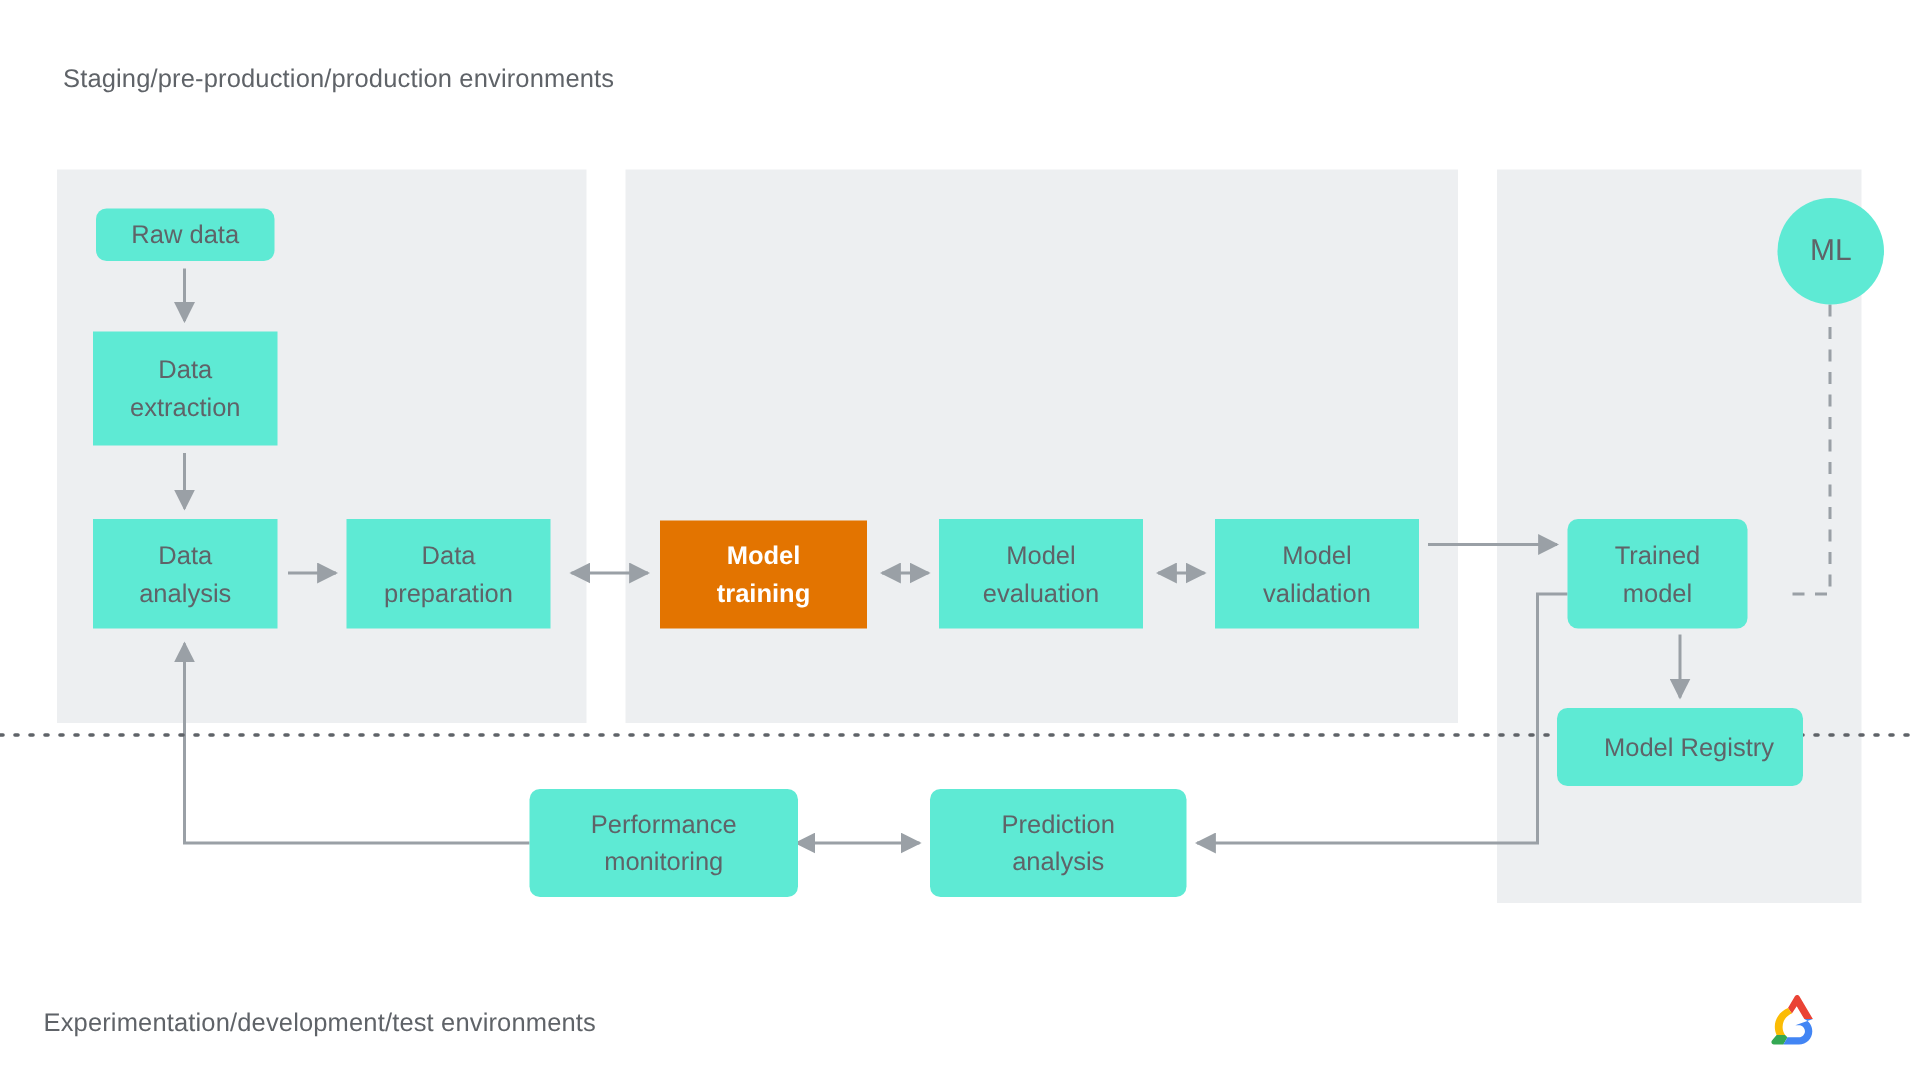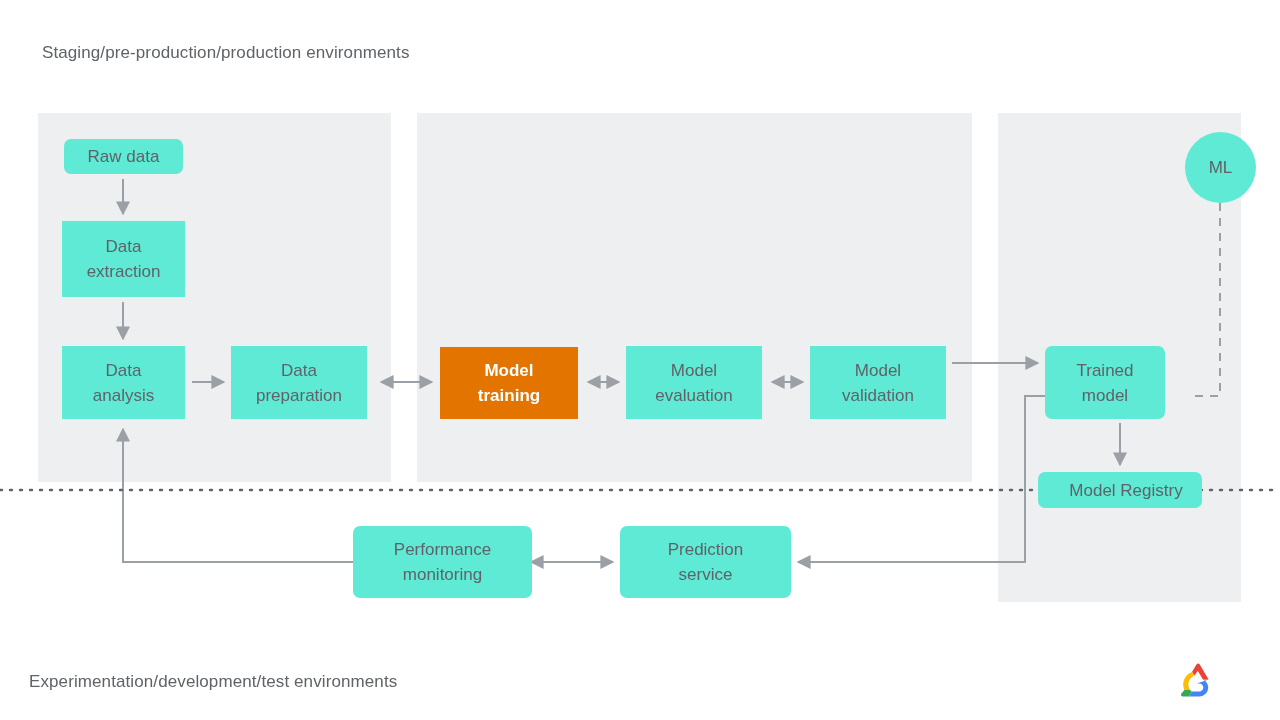--- a/index.html
+++ b/index.html
@@ -64,34 +64,34 @@
   }
   .node.rounded { border-radius: 7px; }
   .node.square  { border-radius: 0; }
   .node.accent  {
     background: #e37400;
     color: #ffffff;
     font-weight: bold;
   }
   .node.circle {
     border-radius: 50%;
-    font-size: 17px;
+    font-size: 20px;
   }
 
   
   #node-raw-data          { left: 64px;   top: 128px; width: 119px; height: 35px; }
   #node-data-extraction   { left: 62px;   top: 210px; width: 123px; height: 76px; }
   #node-data-analysis     { left: 62px;   top: 335px; width: 123px; height: 73px; }
   #node-data-preparation  { left: 231px;  top: 335px; width: 136px; height: 73px; }
   #node-model-training    { left: 440px;  top: 336px; width: 138px; height: 72px; }
   #node-model-evaluation  { left: 626px;  top: 335px; width: 136px; height: 73px; }
   #node-model-validation  { left: 810px;  top: 335px; width: 136px; height: 73px; }
   #node-trained-model     { left: 1045px; top: 335px; width: 120px; height: 73px; }
   #node-ml-circle         { left: 1185px; top: 121px; width: 71px;  height: 71px; }
-  #node-model-registry    { left: 1038px; top: 461px; width: 164px; height: 36px; padding-left: 12px; }
+  #node-model-registry    { left: 1038px; top: 461px; width: 164px; height: 52px; padding-left: 12px; }
   #node-perf-monitoring   { left: 353px;  top: 515px; width: 179px; height: 72px; }
   #node-prediction-service{ left: 620px;  top: 515px; width: 171px; height: 72px; }
 
   
   #connectors {
     position: absolute;
     left: 0; top: 0;
     width: 1280px;
     height: 720px;
     pointer-events: none;
@@ -183,21 +183,21 @@
 model</div>
 
   <div class="node circle" id="node-ml-circle">ML</div>
 
   <div class="node rounded" id="node-model-registry">Model Registry</div>
 
   <div class="node rounded" id="node-perf-monitoring">Performance
 monitoring</div>
 
   <div class="node rounded" id="node-prediction-service">Prediction
-service</div>
+analysis</div>
 
   <svg id="gcp-logo" viewBox="0 0 44 38" xmlns="http://www.w3.org/2000/svg">
 
     <path fill="#ea4335" d="M14.0 9.0 L18.6 1.2 C19.3 0.1 20.9 0.1 21.6 1.2 L30.6 16.4 L24.9 16.4 L19.8 7.8 L16.6 12.6 Z"></path>
 
     <path fill="#fbbc05" d="M14.0 9.0 L16.6 12.6 C12.9 14.0 10.4 17.5 10.4 21.6 C10.4 23.6 11.0 25.5 12.1 27.0 L6.4 27.0 C5.6 25.3 5.2 23.5 5.2 21.5 C5.2 16.0 8.7 11.2 14.0 9.0 Z"></path>
 
     <path fill="#34a853" d="M6.4 27.0 L12.1 27.0 C12.6 27.6 13.1 28.1 13.7 28.5 L10.9 33.4 L4.6 33.4 C3.3 33.4 2.5 31.9 3.2 30.8 Z"></path>
 
     <path fill="#4285f4" d="M30.6 16.4 L24.9 16.4 C28.0 17.8 30.2 20.9 30.2 24.5 C30.2 29.4 26.2 33.4 21.3 33.4 L10.9 33.4 L13.7 28.5 L21.3 28.5 C23.5 28.5 25.3 26.7 25.3 24.5 C25.3 22.3 23.5 20.5 21.3 20.5 L18.9 20.5 Z"></path>

